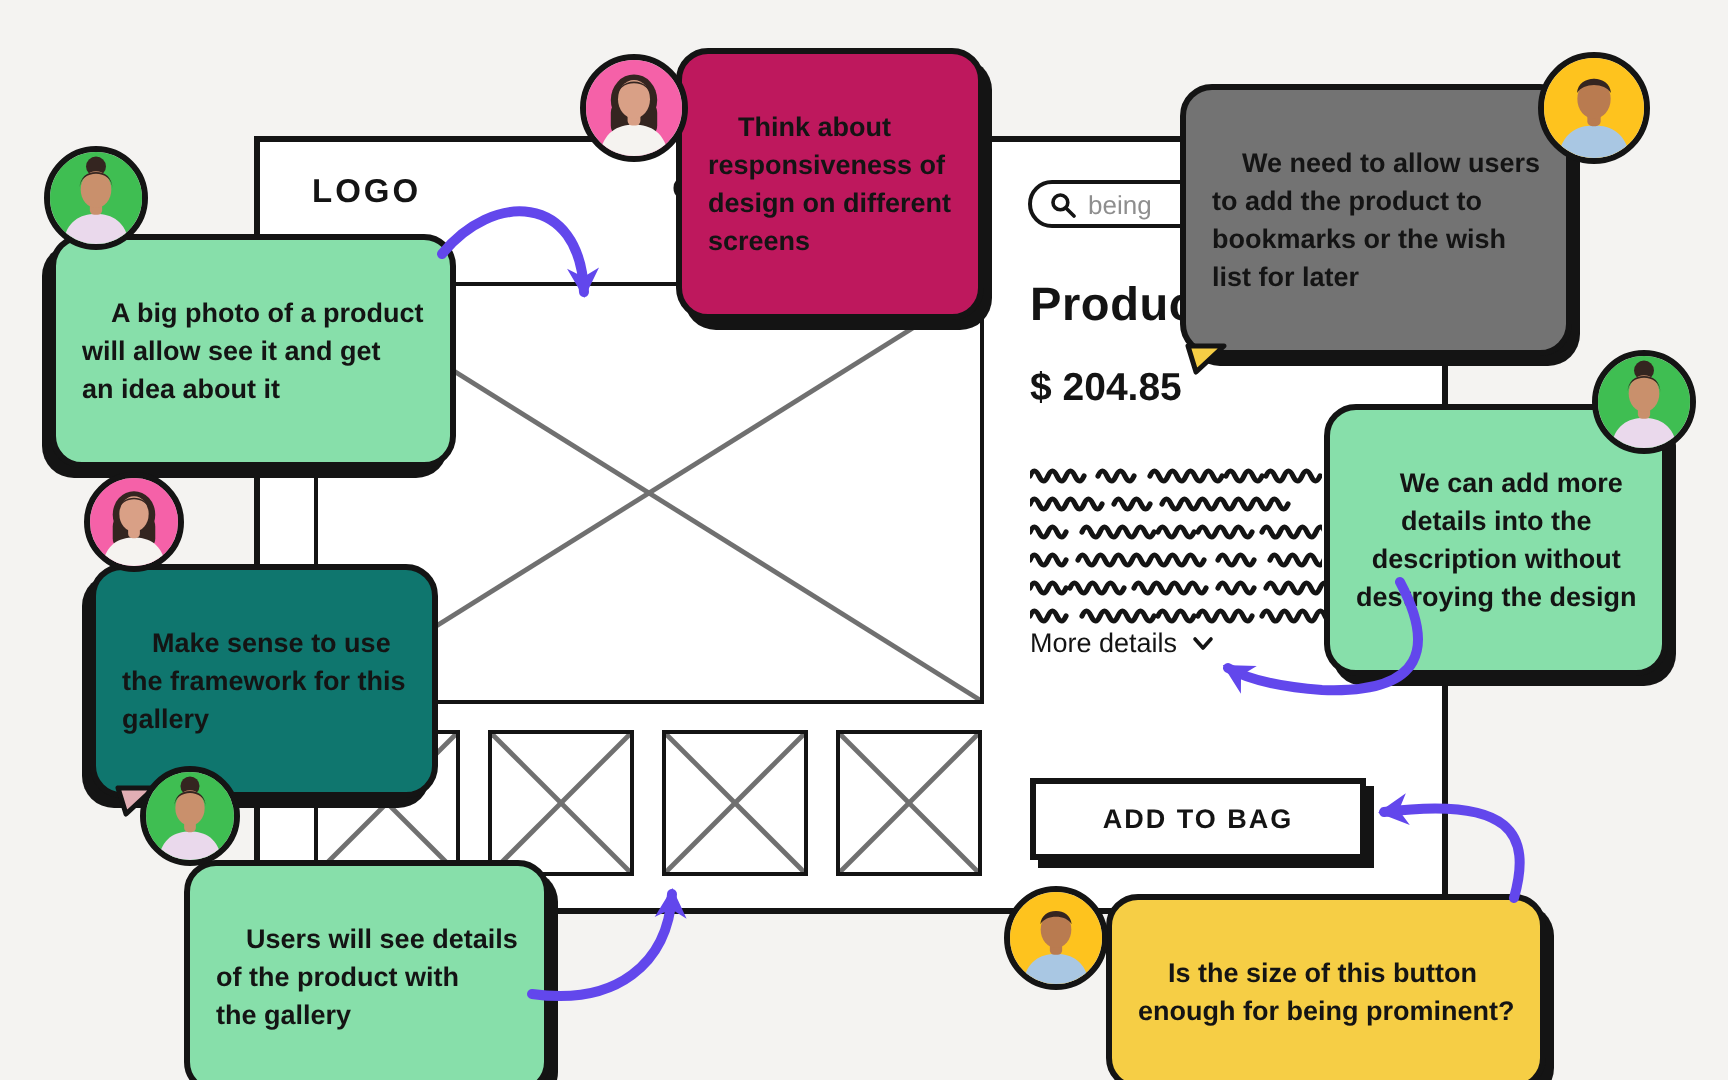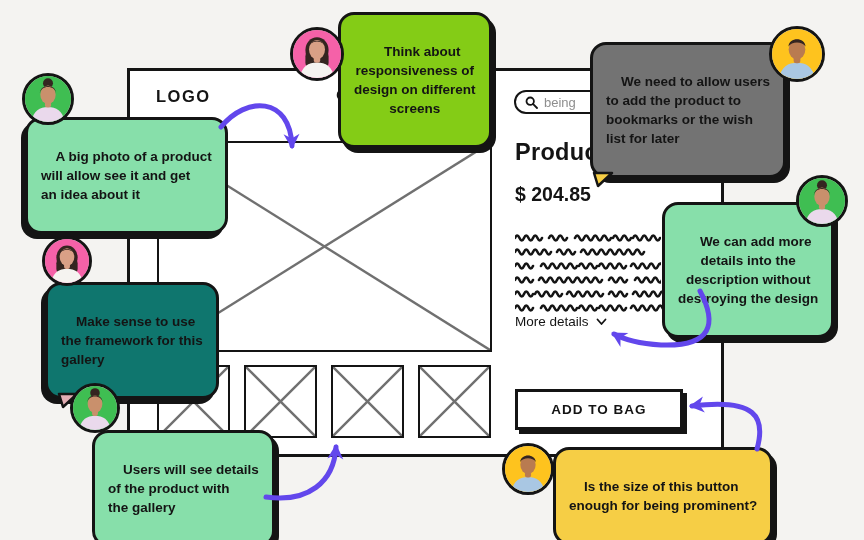--- a/index.html
+++ b/index.html
@@ -140,21 +140,21 @@
     <path class="arrow-stroke" d="M 266 497 C 308 503 334 482 336 447" fill="none" stroke="#6247ec" stroke-width="5" stroke-linecap="round" marker-end="url(#ah)"></path>
     <path class="arrow-stroke" d="M 757 449 C 766 417 756 398 692 406" fill="none" stroke="#6247ec" stroke-width="5" stroke-linecap="round" marker-end="url(#ah)"></path>
   </svg>
 
   <div class="bubble shadow-l" style="left: 25px; top: 117px; background: rgb(135, 223, 170);">
     <span>A big photo of a product
 will allow see it and get
 an idea about it</span>
   </div>
 
-  <div class="bubble shadow-r" style="left: 338px; top: 12px; background: #84cc16; text-align: center;">
+  <div class="bubble shadow-r" style="left: 338px; top: 24px; background: #be185d;">
     <span>Think about
 responsiveness of
 design on different
 screens</span>
   </div>
 
   <div class="bubble shadow-r" style="left: 590px; top: 42px; background: #737373;">
     <span>We need to allow users
 to add the product to
 bookmarks or the wish

